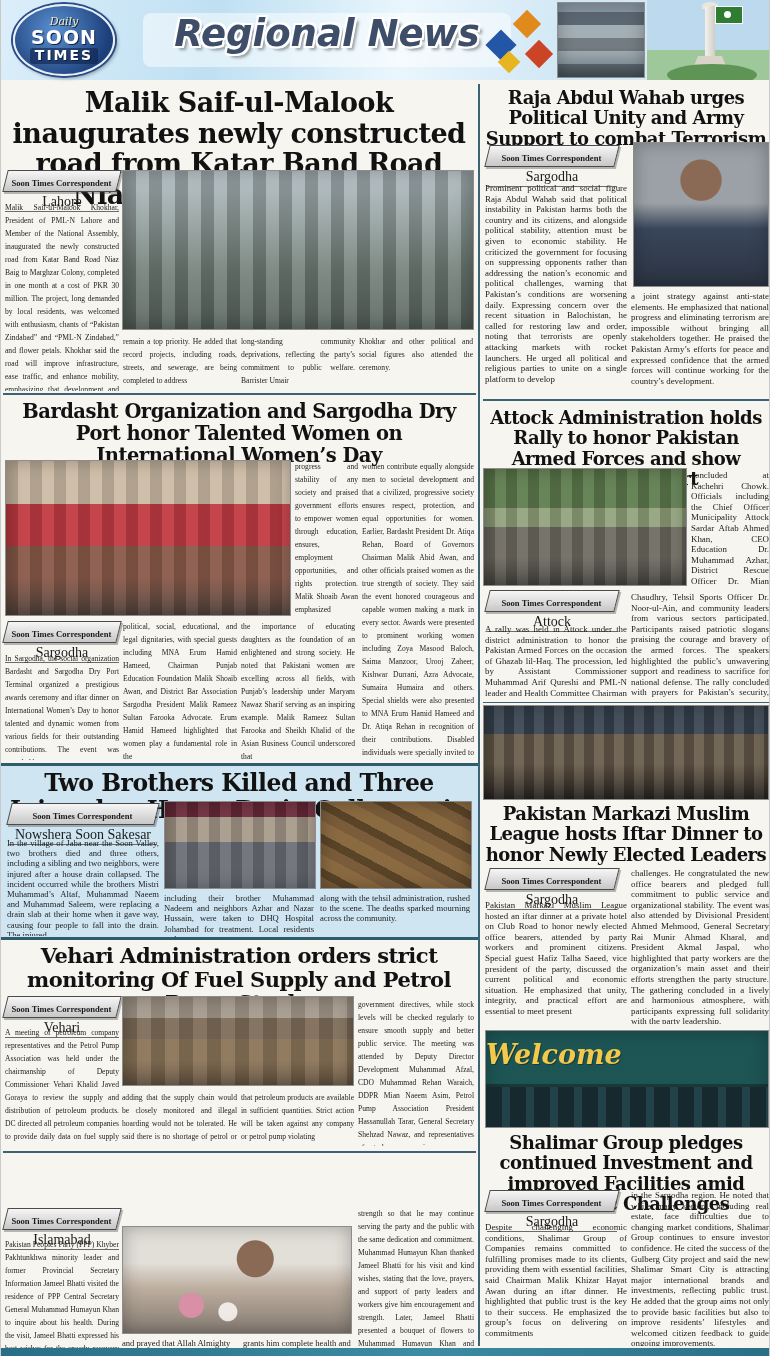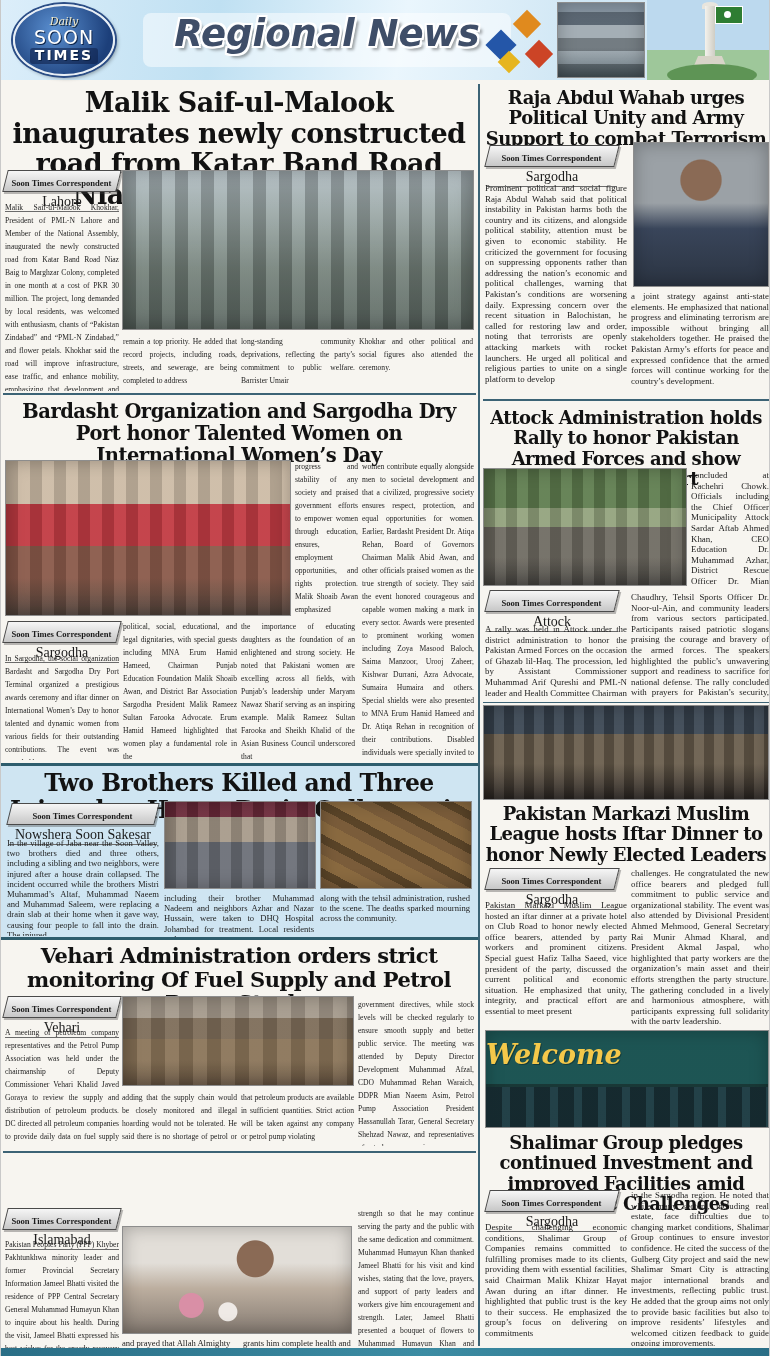--- a/index.html
+++ b/index.html
@@ -75,21 +75,21 @@
   .mh-band{background:rgba(255,255,255,.5);border-radius:8px;}
   .mh-title{font-family:"DejaVu Sans",sans-serif;font-weight:700;font-style:italic;font-size:37px;
      color:#3f4e68;white-space:nowrap;text-align:center;
      text-shadow:-2px 0 #fff,2px 0 #fff,0 -2px #fff,0 2px #fff,-2px -2px #fff,2px 2px #fff,
                  -2px 2px #fff,2px -2px #fff,4px 4px 3px rgba(0,0,0,.35);}
   .logo-oval{border-radius:50%;background:radial-gradient(circle at 40% 35%,#5a8fd0,#1c3f7a 75%);
      border:2px solid #e8eef5;box-shadow:0 0 0 2px #2b4d86,2px 2px 4px rgba(0,0,0,.4);
      display:flex;flex-direction:column;align-items:center;justify-content:center;color:#fff;}
   .logo-daily{font-family:"DejaVu Serif",serif;font-style:italic;font-size:11px;color:#f2e9c8;
      text-shadow:1px 1px 0 #123;line-height:1;}
-  .logo-soon{font-family:"DejaVu Sans",sans-serif;font-weight:400;font-size:19px;letter-spacing:1px;
+  .logo-soon{font-family:"DejaVu Sans",sans-serif;font-weight:700;font-size:19px;letter-spacing:1px;
      line-height:1.1;text-shadow:1px 1px 0 #0c2246;}
   .logo-times{font-family:"DejaVu Sans",sans-serif;font-weight:700;font-size:14px;letter-spacing:2px;
      line-height:1.1;color:#fff;background:rgba(12,30,70,.55);padding:0 5px;border-radius:3px;
      text-shadow:1px 1px 0 #0c2246;}
   .diamond{transform:rotate(45deg);}
   
   .monument-sky{background:linear-gradient(180deg,#bcd9ee 0 62%,#9ec79a 62% 100%);overflow:hidden;}
   .tower{position:absolute;left:58px;top:6px;width:10px;height:52px;background:linear-gradient(90deg,#f4f2ec,#cfcdc4);}
   .tower-top{position:absolute;left:55px;top:2px;width:16px;height:7px;background:#e8e5dd;border-radius:50% 50% 0 0;}
   .tower-base{position:absolute;left:46px;top:56px;width:34px;height:12px;background:#d8d4c8;

